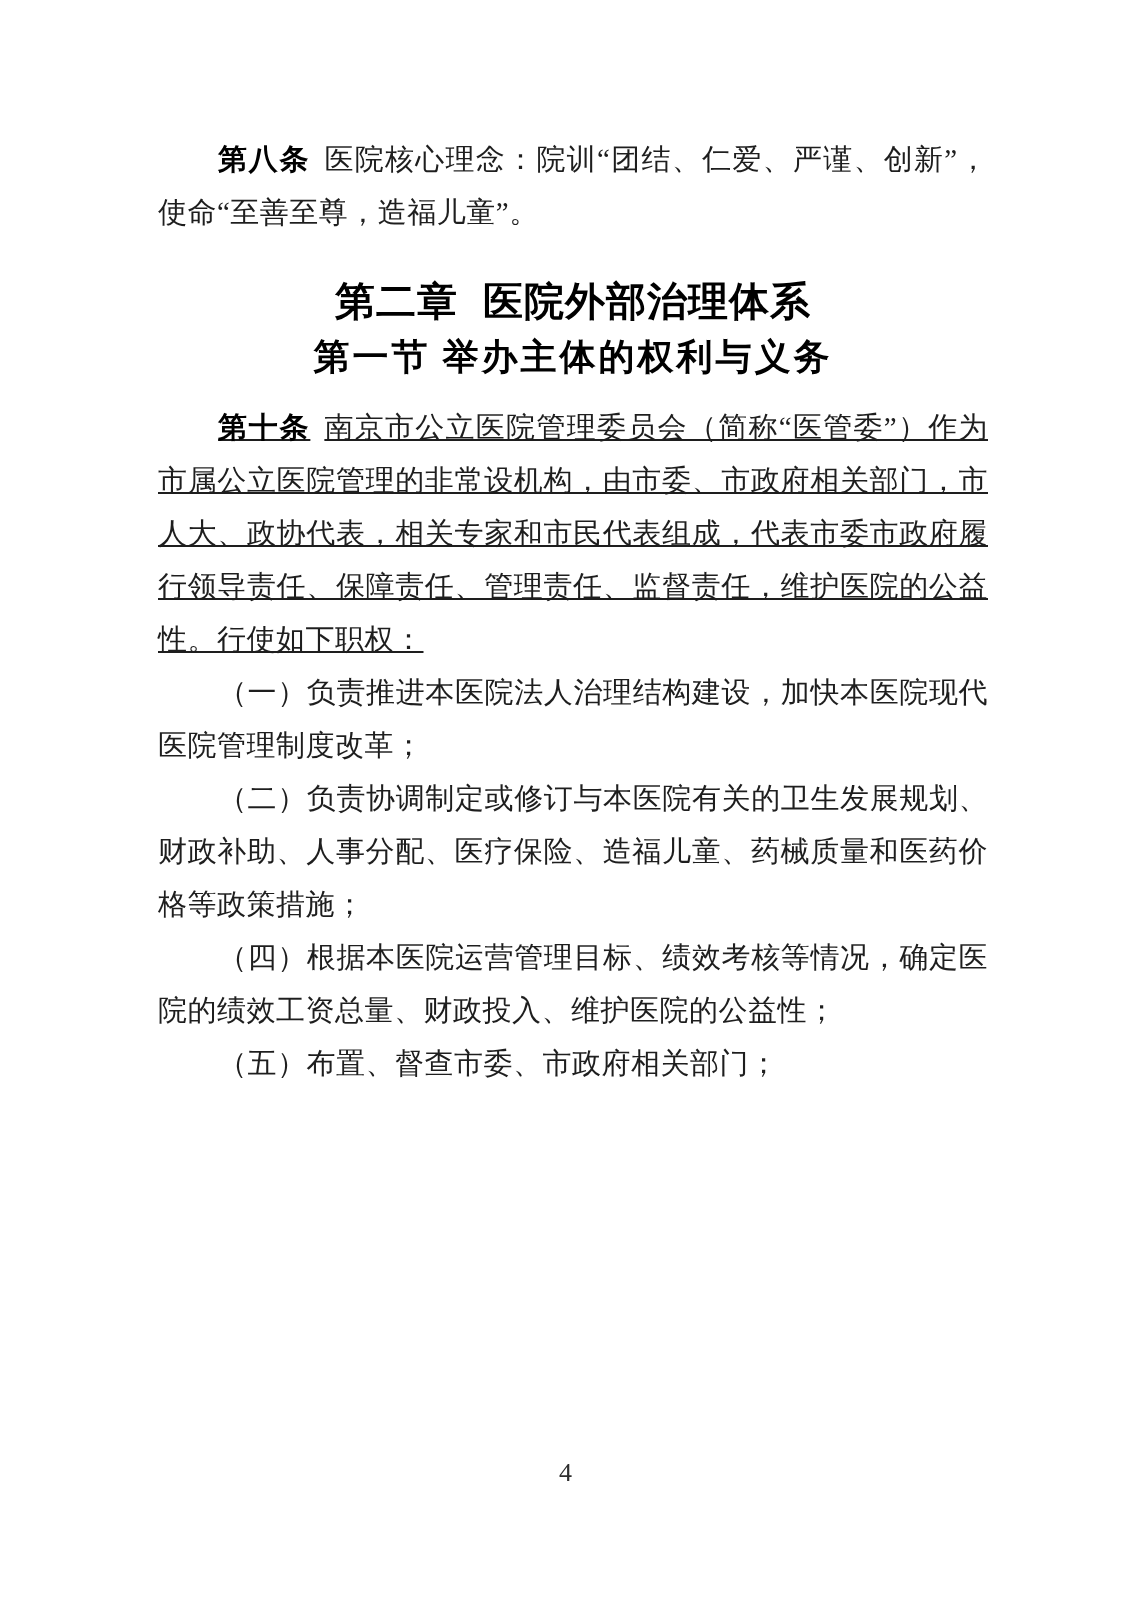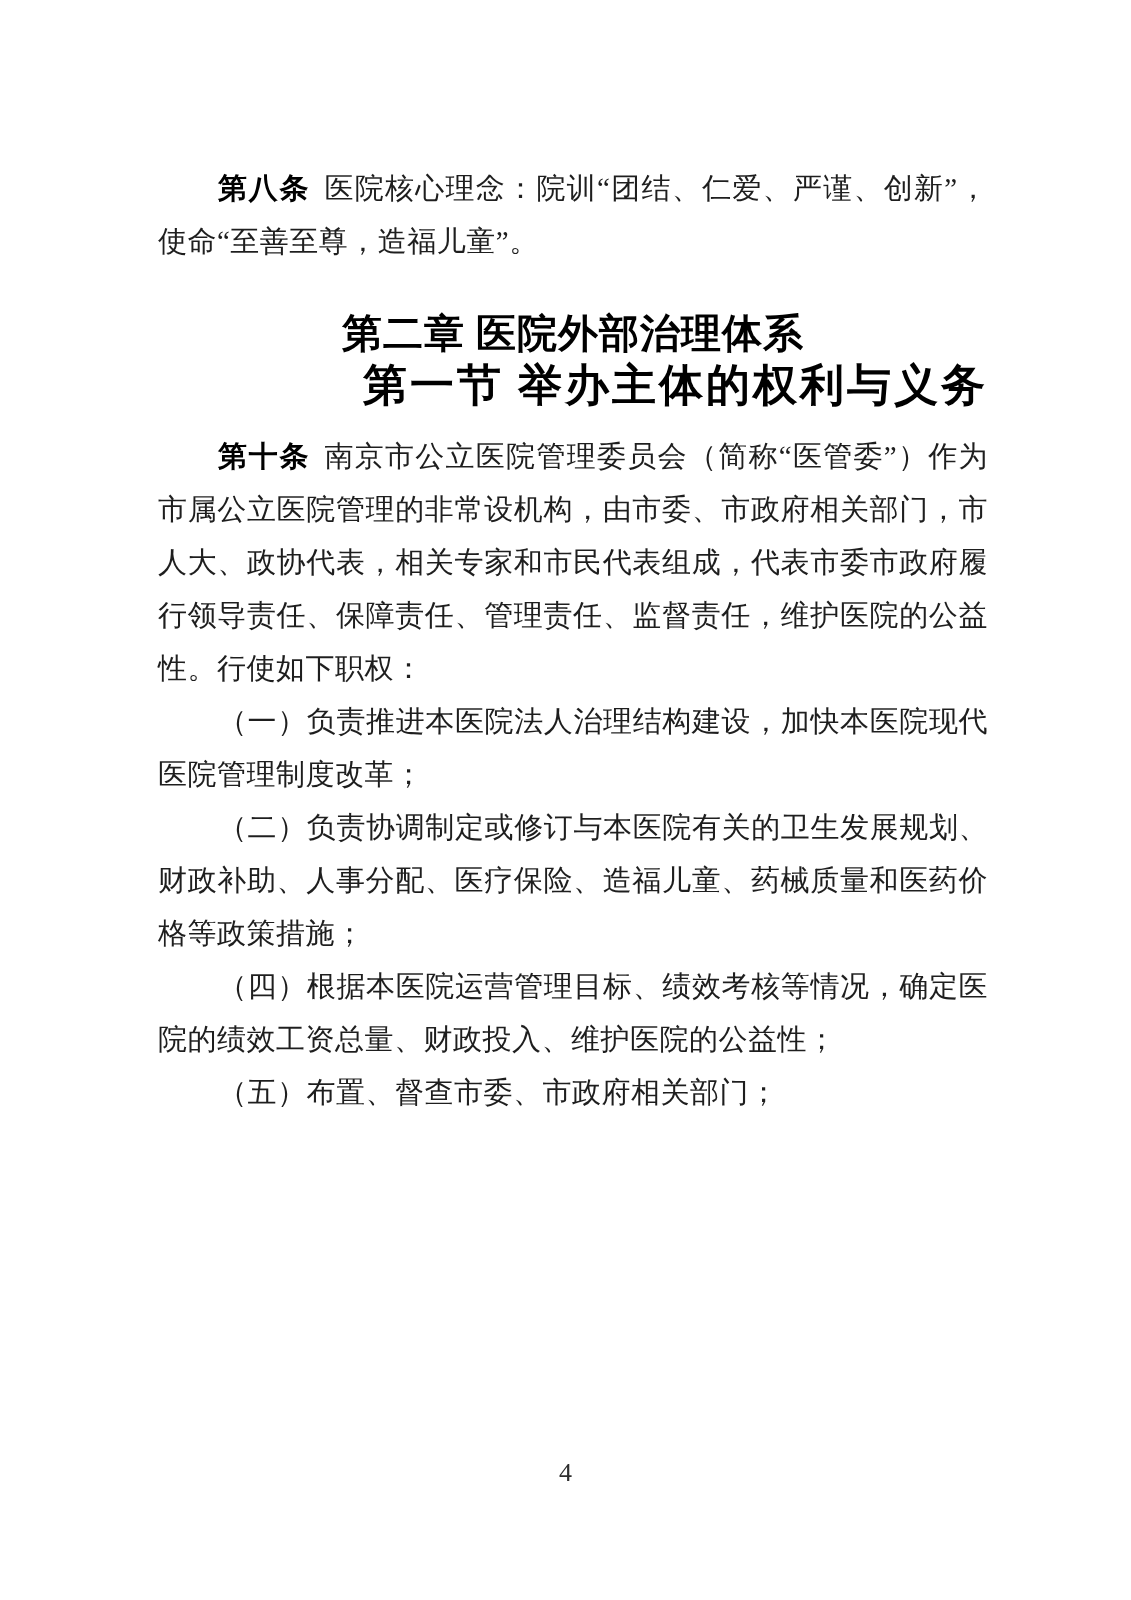--- a/index.html
+++ b/index.html
@@ -12,21 +12,21 @@
     position: relative;
     width: 1131px;
     height: 1600px;
     background: #ffffff;
     color: #1c1c1c;
     overflow: hidden;
   }
   .content {
     position: absolute;
     left: 158px;
-    top: 162px;
+    top: 133px;
     width: 830px;
   }
   .para {
     font-size: 29px;
     line-height: 53px;
     letter-spacing: 0.5px;
     text-align: justify;
     text-justify: inter-character;
     text-indent: 60px;
     color: #1e1e1e;
@@ -39,32 +39,32 @@
     letter-spacing: 1px;
   }
   .chapter-title {
     margin-top: 40px;
     font-size: 40px;
     line-height: 52px;
     font-weight: bold;
     text-align: center;
     letter-spacing: 1px;
     color: #000;
-    font-family: Liberation Serif, serif;
+    font-family: Liberation Mono, monospace;
   }
   .section-title {
-    font-size: 44px;
+    font-size: 36px;
     line-height: 52px;
     font-weight: bold;
-    text-align: right;
+    text-align: center;
     letter-spacing: 3px;
     color: #000;
     font-family: "Liberation Serif", "DejaVu Serif", serif;
   }
-  .article-ten { margin-top: 18px; }
+  .article-ten { margin-top: 18px; text-decoration: underline; }
   .page-number {
     position: absolute;
     left: 0;
     top: 1453px;
     width: 1131px;
     text-align: center;
     font-size: 26px;
     line-height: 40px;
     color: #2e2e2e;
     font-family: "Liberation Serif", "DejaVu Serif", serif;

